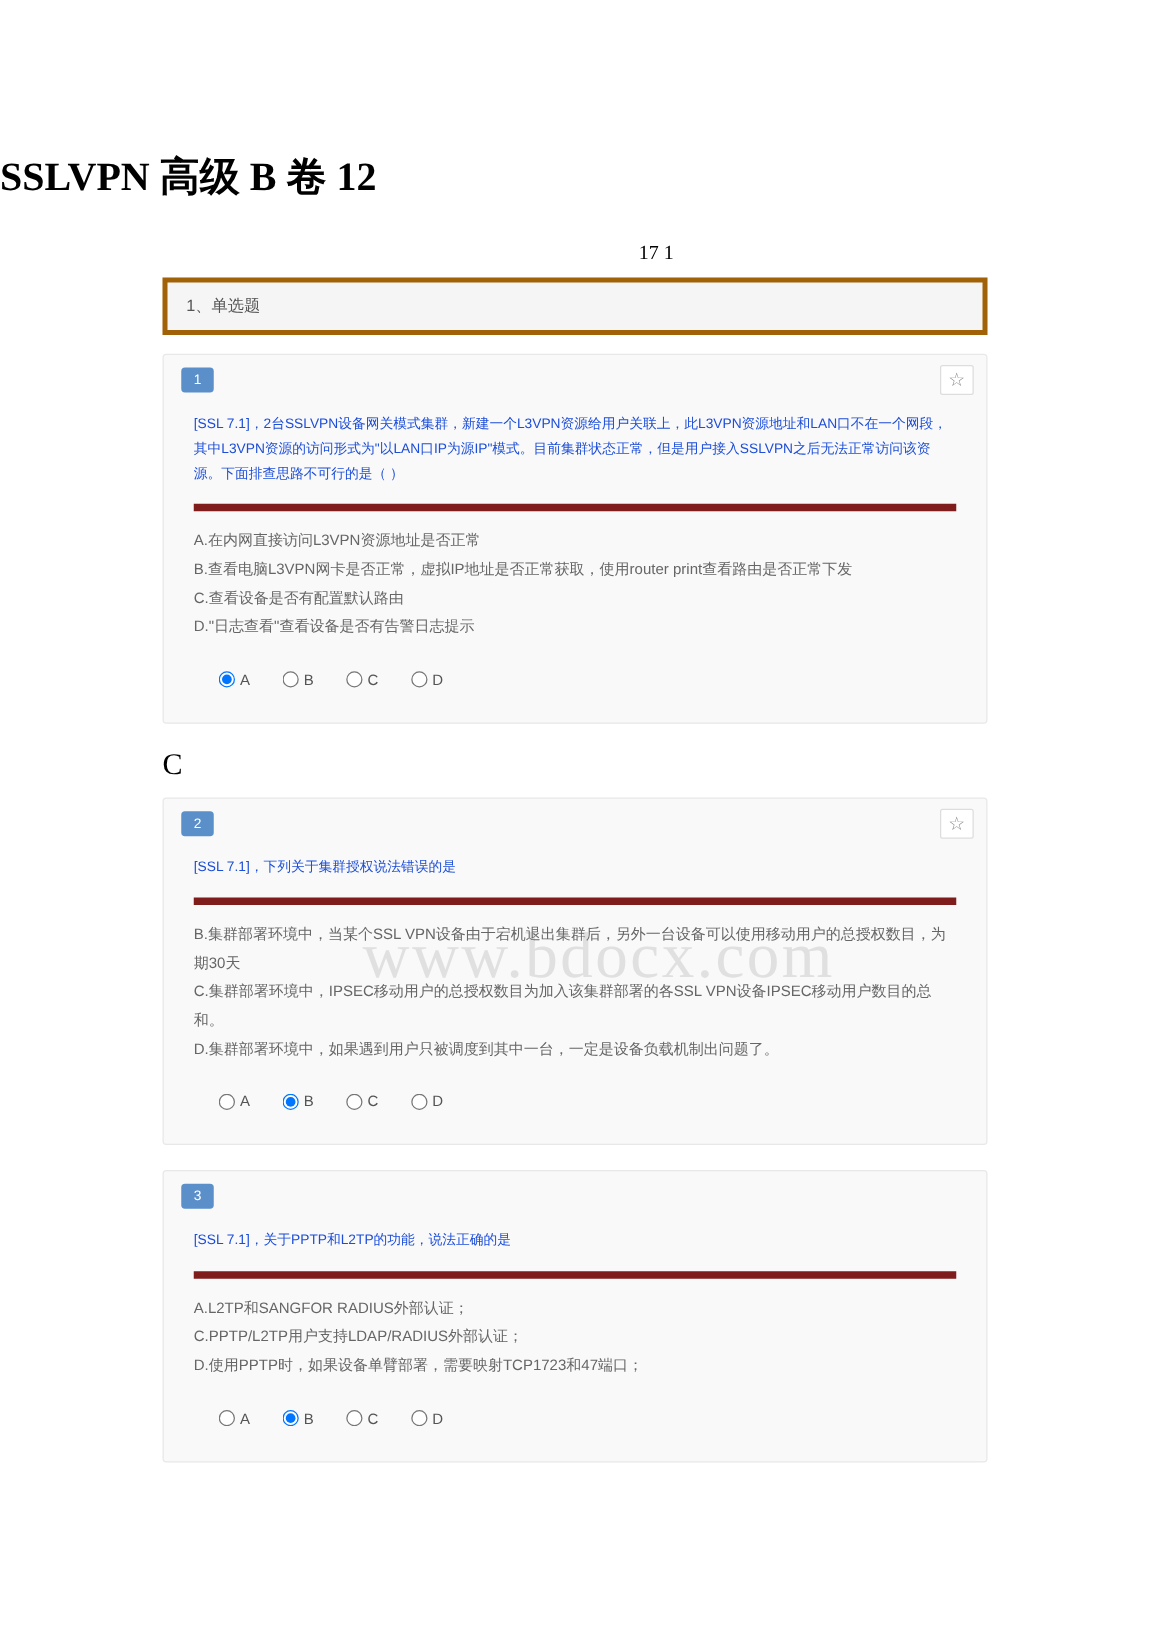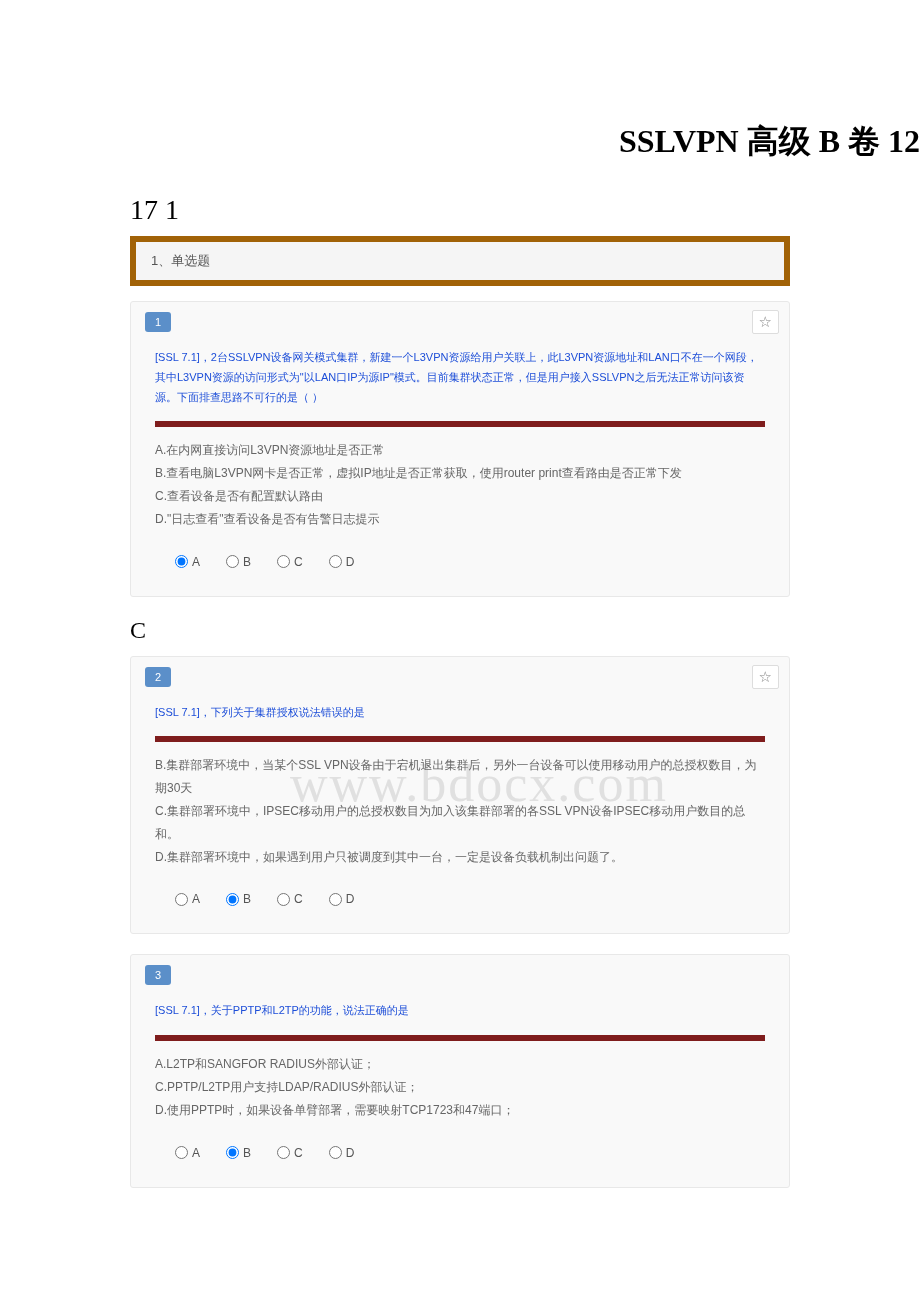--- a/index.html
+++ b/index.html
@@ -8,41 +8,42 @@
       box-sizing: border-box;
     }
     body {
       font-family: Arial, "Microsoft YaHei", sans-serif;
       background: #ffffff;
       width: 920px;
       margin: 0 auto;
       padding: 40px 0;
     }
     .page-title {
-      text-align: right;
+      text-align: left;
       font-size: 32px;
       font-weight: bold;
       color: #000;
       font-family: "Times New Roman", serif;
       margin-top: 80px;
       margin-bottom: 30px;
     }
     .sub-number {
-      font-size: 28px;
+      font-size: 16px;
       font-family: "Times New Roman", serif;
       margin-left: 130px;
       margin-bottom: 10px;
+      text-align: center;
     }
     .section-bar {
       background: #f5f5f5;
       padding: 10px 15px;
       font-size: 13px;
       color: #555;
       margin: 0 130px 15px 130px;
-      border: 6px solid #a16207;
+      border: 4px solid #a16207;
     }
     .question-card {
       background: #f9f9f9;
       margin: 0 130px 20px 130px;
       border: 1px solid #e8e8e8;
       border-radius: 3px;
       position: relative;
       padding-bottom: 15px;
     }
     .question-card.with-watermark {

